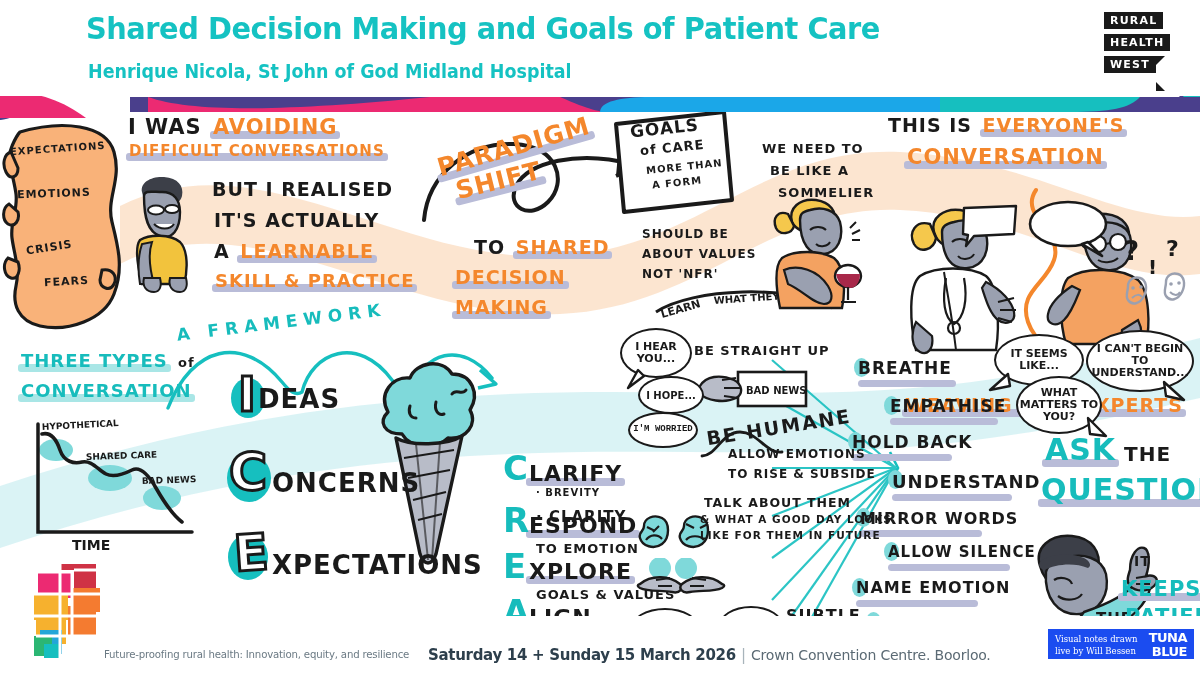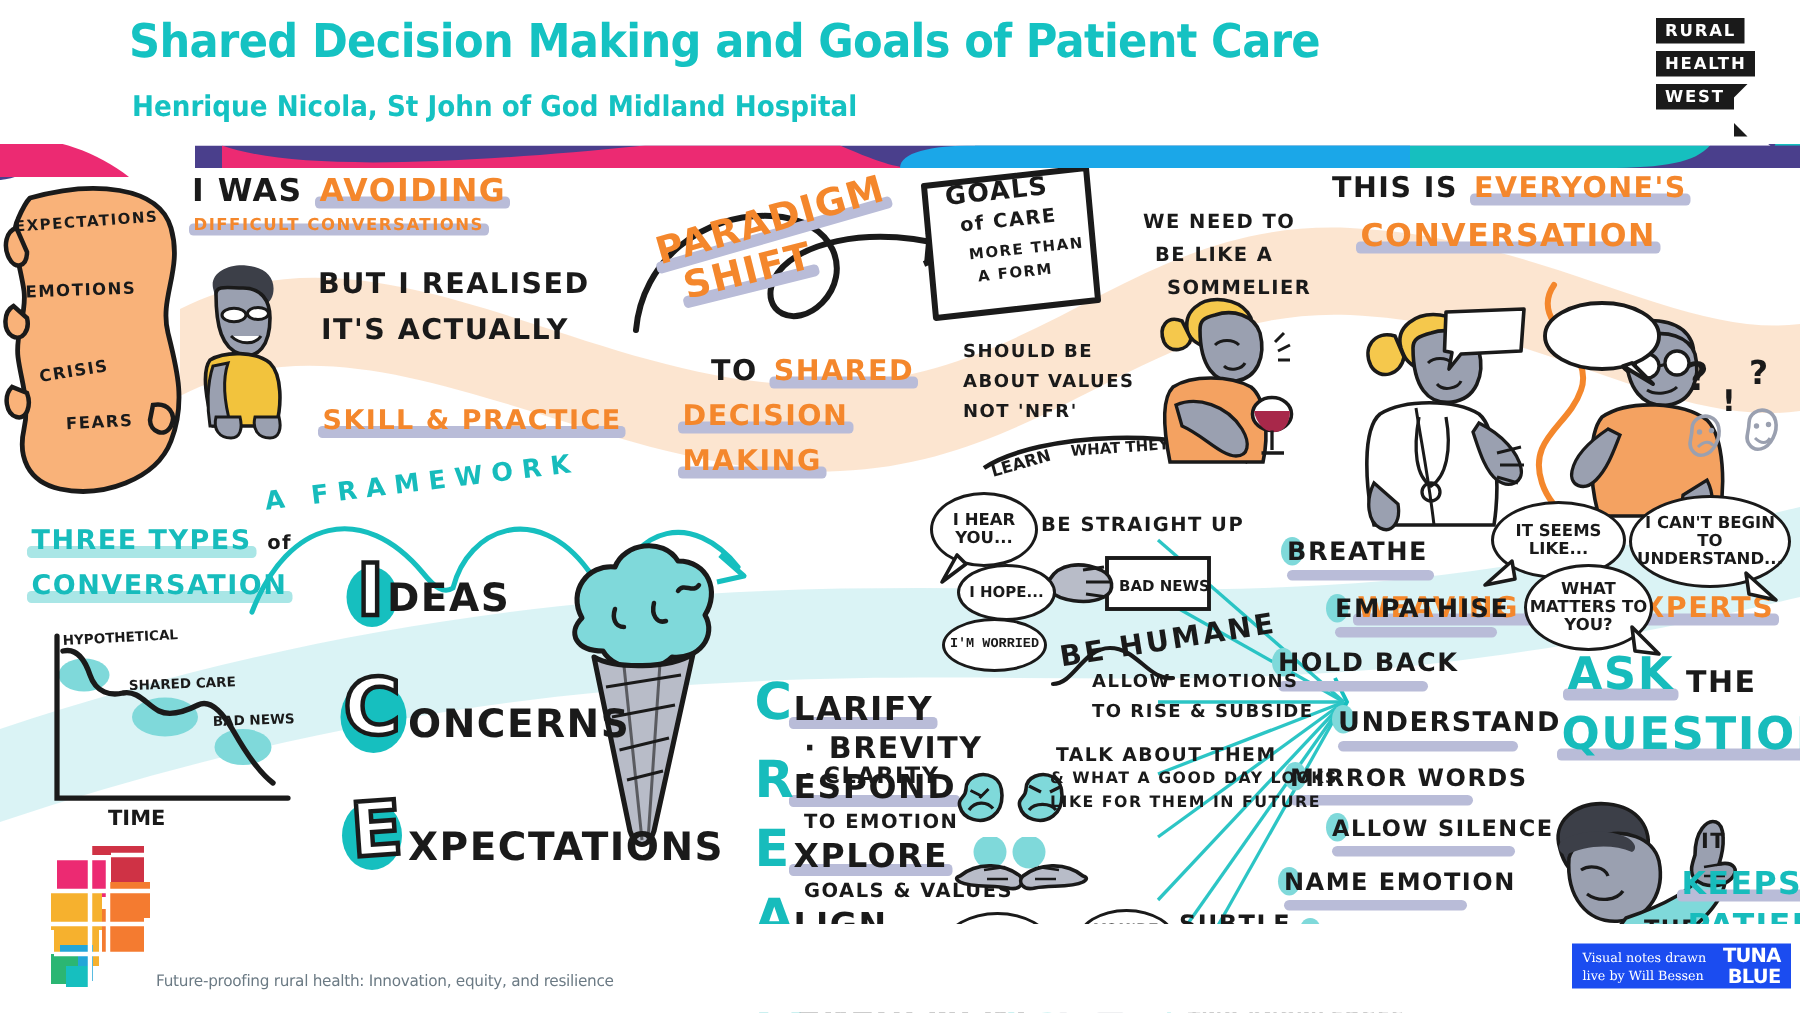--- a/index.html
+++ b/index.html
@@ -148,25 +148,29 @@
       <path d="M16,70 C12,82 12,98 14,110 L28,110 C24,96 22,80 26,68 Z" fill="#9aa0b0" stroke="#1a1a1a" stroke-width="2"></path>
       <path d="M52,72 C58,84 58,100 56,112 L42,114 C46,98 48,84 46,70 Z" fill="#9aa0b0" stroke="#1a1a1a" stroke-width="2" opacity="0"></path>
       <path d="M18,104 C16,112 20,118 28,118 C34,118 36,112 34,104 Z" fill="#9aa0b0" stroke="#1a1a1a" stroke-width="2"></path>
       <path d="M44,104 C42,112 46,118 54,118 C60,118 62,112 60,104 Z" fill="#9aa0b0" stroke="#1a1a1a" stroke-width="2"></path>
     </svg>
 
     <div class="hand" style="left:128px;top:20px;font-size:21px;">
       <span>I WAS</span>
       <span class="or hl">AVOIDING</span>
     </div>
-    <div class="hand or" style="left:126px;top:48px;font-size:11px;">
+    <div class="hand or" style="left:126px;top:48px;font-size:15px;">
       <span class="hl">DIFFICULT CONVERSATIONS</span>
     </div>
     <div class="hand" style="left:212px;top:84px;font-size:19px;">BUT I REALISED</div>
     <div class="hand" style="left:214px;top:115px;font-size:19px;">IT'S ACTUALLY</div>
+    <div class="hand" style="left:214px;top:146px;font-size:19px;">
+      <span>A</span>
+      <span class="or hl">LEARNABLE</span>
+    </div>
     <div class="hand or" style="left:212px;top:176px;font-size:18px;">
       <span class="hl">SKILL &amp; PRACTICE</span>
     </div>
 
     <svg style="position:absolute;left:418px;top:28px;z-index:5;" width="270" height="110" viewBox="0 0 270 110">
       <path d="M6,96 C10,50 50,18 96,20 C140,22 150,58 130,78 C112,96 88,84 98,62 C110,38 160,26 214,40" stroke="#1a1a1a" stroke-width="4" fill="none" stroke-linecap="round"></path>
       <path d="M200,30 L222,42 L198,52" stroke="#1a1a1a" stroke-width="4" fill="#1a1a1a" stroke-linejoin="round"></path>
     </svg>
     <div class="hand or" style="left:432px;top:38px;font-size:25px;transform:rotate(-16deg);">
       <span class="hl">PARADIGM</span>
@@ -333,21 +337,21 @@
       <path d="M94,40 C98,34 104,42 108,36" stroke="#1a1a1a" stroke-width="3" fill="none" stroke-linecap="round"></path>
       <path d="M38,84 C52,92 88,92 104,82 L78,200 C74,212 66,212 62,200 Z" fill="#b8bcc8" stroke="#1a1a1a" stroke-width="3.4" stroke-linejoin="round"></path>
       <path d="M46,104 L96,96 M50,124 L92,116 M55,146 L88,138 M60,166 L84,160" stroke="#1a1a1a" stroke-width="2" fill="none"></path>
       <path d="M58,90 L70,206 M82,88 L74,206" stroke="#1a1a1a" stroke-width="2" fill="none" opacity="0.6"></path>
     </svg>
 
     <div class="cap tl" style="left:503px;top:352px;font-size:34px;">C</div>
     <div class="hand" style="left:526px;top:366px;font-size:22px;">
       <span class="hl">LARIFY</span>
     </div>
-    <div class="hand" style="left:536px;top:392px;font-size:20px;">· BREVITY</div>
+    <div class="hand" style="left:536px;top:392px;font-size:10px;">· BREVITY</div>
     <div class="hand" style="left:536px;top:414px;font-size:15px;">· CLARITY</div>
 
     <div class="cap tl" style="left:503px;top:404px;font-size:34px;">R</div>
     <div class="hand" style="left:526px;top:418px;font-size:22px;">
       <span class="hl">ESPOND</span>
     </div>
     <div class="hand" style="left:536px;top:446px;font-size:13px;">TO EMOTION</div>
 
     <div class="cap tl" style="left:503px;top:450px;font-size:34px;">E</div>
     <div class="hand" style="left:526px;top:464px;font-size:22px;">
@@ -546,20 +550,23 @@
   <svg class="stripe" style="left:408px;top:630px;" width="790" height="14" viewBox="0 0 790 14" preserveAspectRatio="none">
     <rect x="0" y="0" width="790" height="14" fill="#4a3f8c"></rect>
     <path d="M12,0 C60,14 120,14 186,6 L420,6 C430,12 440,14 452,14 L12,14 Z" fill="#ec2a72"></path>
     <rect x="186" y="0" width="240" height="14" fill="#ec2a72"></rect>
     <path d="M426,14 C430,4 444,0 470,0 L700,0 L700,14 Z" fill="#1ba7e8"></path>
     <rect x="470" y="0" width="230" height="14" fill="#1ba7e8"></rect>
     <path d="M700,0 L790,0 L790,14 L660,14 C680,12 694,8 700,0 Z" fill="#16bfbf"></path>
     <path d="M706,0 C700,8 690,12 676,14 L740,14 C736,8 734,4 736,0 Z" fill="#4a3f8c"></path>
   </svg>
 
+  <div class="date-line">
+    <span class="date-bold">Saturday 14 + Sunday 15 March 2026</span><span class="date-sep">|</span><span class="date-ven">Crown Convention Centre. Boorloo.</span>
+  </div>
 
   <div class="tuna">
     <div class="tuna-l">
       <div>Visual notes drawn</div>
       <div>live by Will Bessen</div>
     </div>
     <div class="tuna-r">
       <div>TUNA</div>
       <div>BLUE</div>
     </div>

